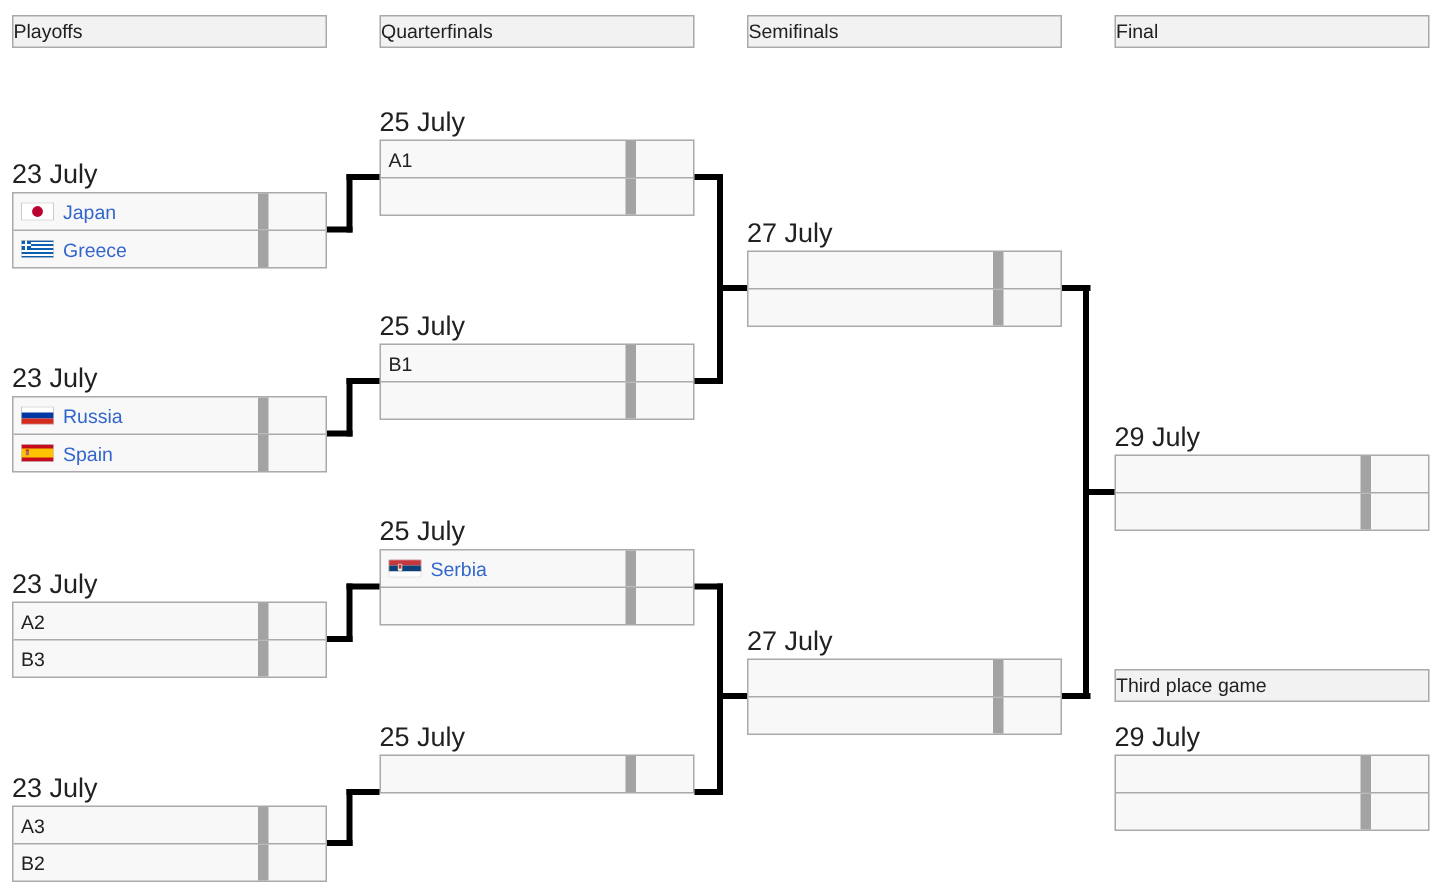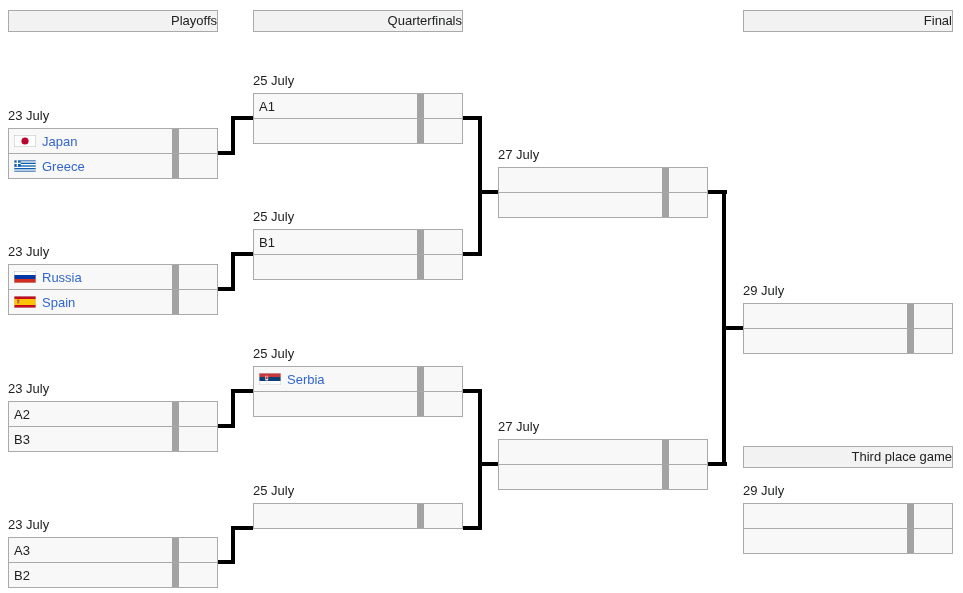--- a/index.html
+++ b/index.html
@@ -2,43 +2,44 @@
 <html><head>
 <meta charset="utf-8">
 <style>
   html,body{margin:0;padding:0;background:#fff;}
   body{font-family:"Liberation Sans",sans-serif;font-size:13px;color:#202122;}
   .bracket{position:relative;width:963px;height:593px;background:#fff;overflow:hidden;}
 
   .round-header{
     position:absolute;width:210px;height:22px;box-sizing:border-box;
     background:#f2f2f2;border:1px solid #aaa;
-    text-align:right;line-height:20px;font-size:13px;color:#202122;
+    text-align:left;line-height:20px;font-size:13px;color:#202122;
   }
 
   .match{position:absolute;width:210px;}
-  .match .date{height:20px;line-height:16px;font-size:13px;color:#202122;}
+  .match .date{height:20px;line-height:16px;font-size:18px;color:#202122;}
   .mtable{box-sizing:border-box;width:210px;border:1px solid #aaa;background:#f8f8f8;}
   .mrow{display:flex;height:24px;}
   .mrow + .mrow{border-top:1px solid #aaa;}
   .cell-team{flex:1;display:flex;align-items:center;padding-left:5px;border-right:7px solid #a3a3a3;overflow:hidden;white-space:nowrap;}
   .cell-score{width:38px;flex:none;}
   .team-link{color:#3366cc;text-decoration:none;cursor:pointer;}
   .team-label{color:#202122;}
   .flag{flex:none;margin-right:6px;display:block;}
 
   .conn{position:absolute;background:#000;}
 </style>
 </head>
 <body>
 
 <div class="bracket">
 
   <div class="round-header" style="left:8px;top:10px">Playoffs</div>
   <div class="round-header" style="left:253px;top:10px">Quarterfinals</div>
+  <div class="round-header" style="left:498px;top:10px">Semifinals</div>
   <div class="round-header" style="left:743px;top:10px">Final</div>
   <div class="round-header" style="left:743px;top:446px">Third place game</div>
 
   <div class="match" style="left:8px;top:108px">
     <div class="date">23 July</div>
     <div class="mtable">
       <div class="mrow">
         <div class="cell-team">
           <svg class="flag" width="22" height="12" viewBox="0 0 22 12">
             <rect width="22" height="12" fill="#fff"></rect>

